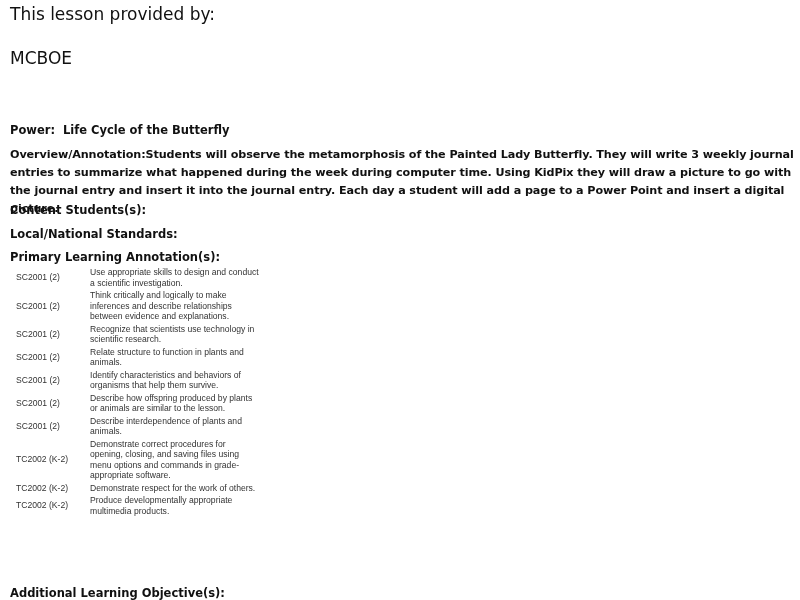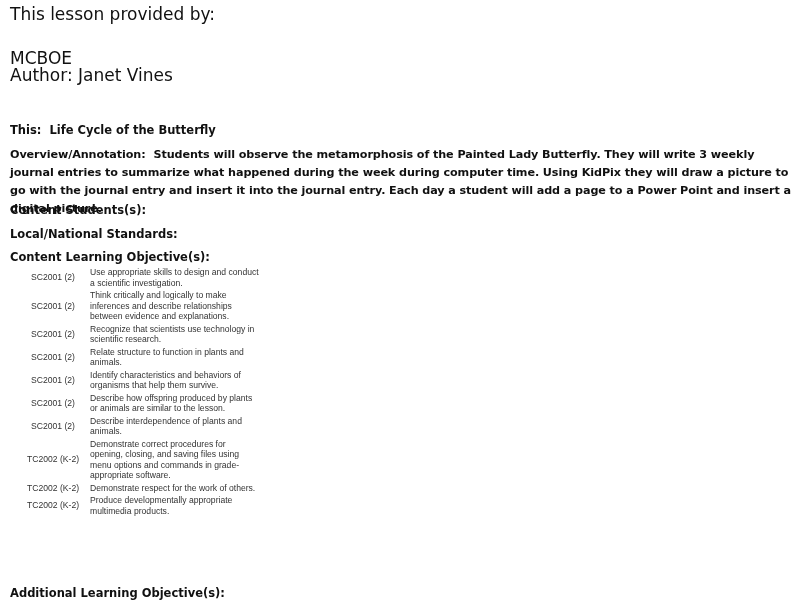--- a/index.html
+++ b/index.html
@@ -38,21 +38,21 @@
     .overview {
       position: absolute;
       left: 10px;
       top: 146px;
       width: 785px;
       font-size: 11.2px;
       font-weight: bold;
       line-height: 18px;
       letter-spacing: -0.1px;
     }
-    .overview .label { margin-right: 8px; }
+    .overview .label { margin-right: 0; }
     .heading {
       position: absolute;
       left: 10px;
       font-size: 11.5px;
       font-weight: bold;
       white-space: nowrap;
     }
     .h-content { top: 203px; }
     .h-local { top: 227px; }
     .h-primary { top: 250px; }
@@ -68,48 +68,46 @@
     table.objectives td {
       padding: 0;
       vertical-align: middle;
       font-size: 8.6px;
       line-height: 10.5px;
     }
     table.objectives td.code {
       width: 74px;
       padding-left: 6px;
       white-space: nowrap;
-      text-align: center;
     }
     table.objectives td.desc {
       width: 170px;
       padding-top: 1px;
       padding-bottom: 1px;
     }
   </style>
 </head>
 <body>
 
 <div class="provider">
   <div class="l1">This lesson provided by:</div>
   <div class="l2">MCBOE</div>
-  <div class="l3">Author: Janet Vines</div>
 </div>
 
 <div class="title">
-  <span class="label">This:</span><span>Life Cycle of the Butterfly</span>
+  <span class="label">Power:</span><span>Life Cycle of the Butterfly</span>
 </div>
 
 <div class="overview">
   <span class="label">Overview/Annotation:</span><span>Students will observe the metamorphosis of the Painted Lady Butterfly.  They will write 3 weekly journal entries to summarize what happened during the week during computer time.  Using KidPix they will draw a picture to go with the journal entry and insert it into the journal entry.  Each day a student will add a page to a Power Point and insert a digital picture.</span>
 </div>
 
 <div class="heading h-content">Content Students(s):</div>
 <div class="heading h-local">Local/National Standards:</div>
-<div class="heading h-primary">Content Learning Objective(s):</div>
+<div class="heading h-primary">Primary Learning Annotation(s):</div>
 
 <table class="objectives">
   <tbody>
     <tr>
       <td class="code">SC2001 (2)</td>
       <td class="desc">Use appropriate skills to design and conduct a scientific investigation.</td>
     </tr>
     <tr>
       <td class="code">SC2001 (2)</td>
       <td class="desc">Think critically and logically to make inferences and describe relationships between evidence and explanations.</td>

